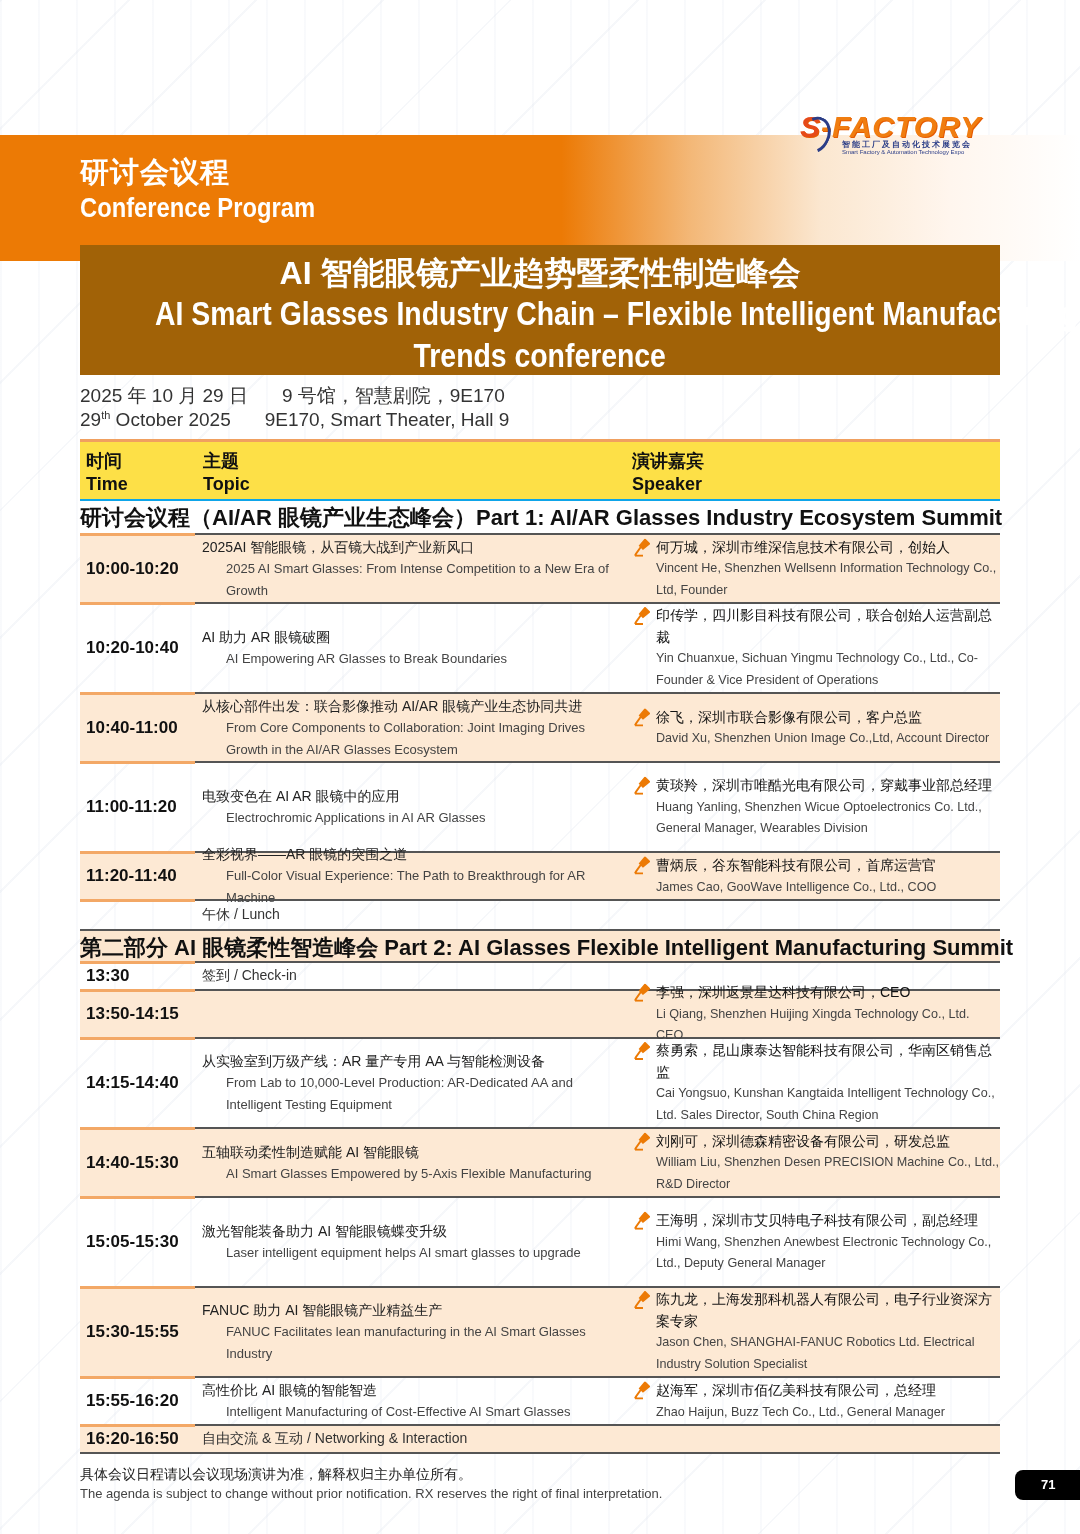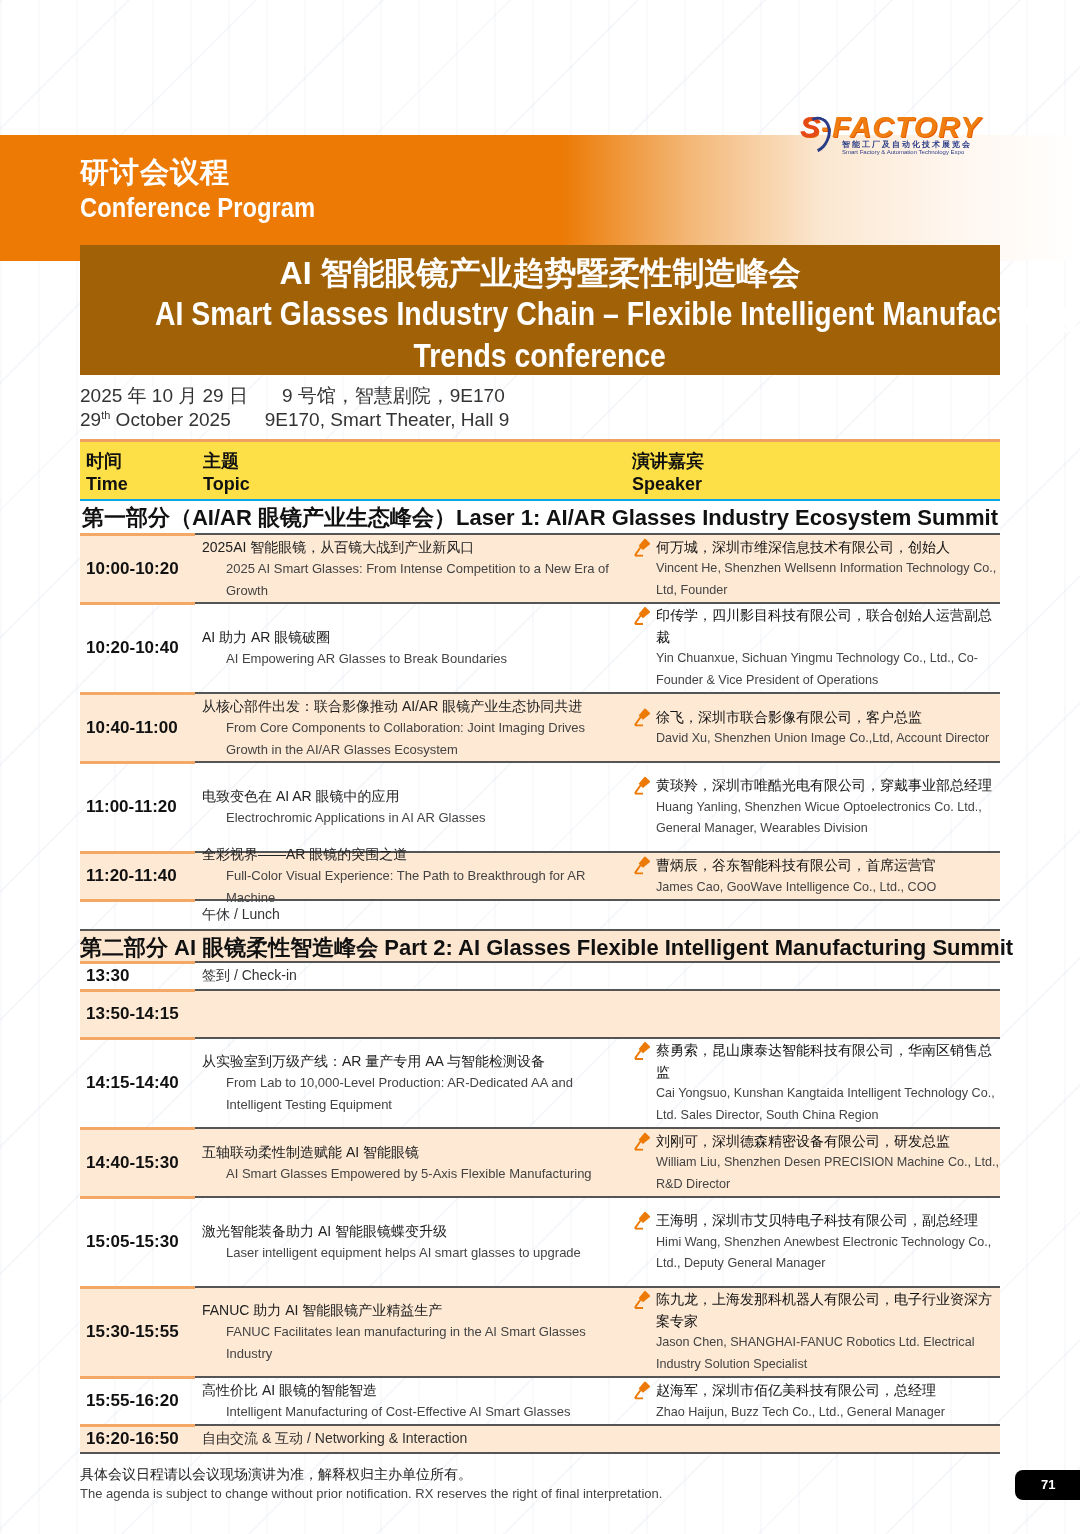--- a/index.html
+++ b/index.html
@@ -162,21 +162,21 @@
     <div class="c" style="left:123px">
         <div>主题</div>
         <div>Topic</div>
       </div>
     <div class="c" style="left:552px">
         <div>演讲嘉宾</div>
         <div>Speaker</div>
       </div>
   </div>
 
-  <div class="part p1">第一部分（AI/AR 眼镜产业生态峰会）Laser 1: AI/AR Glasses Industry Ecosystem Summit</div>
+  <div class="part p1">研讨会议程（AI/AR 眼镜产业生态峰会）Part 1: AI/AR Glasses Industry Ecosystem Summit</div>
 
   <div class="row shade" style="height:69px">
     <div class="time">10:00-10:20</div>
     <div class="topic">
         <div class="zh">2025AI 智能眼镜，从百镜大战到产业新风口</div>
         <div class="en">2025 AI Smart Glasses: From Intense Competition to a New Era of Growth</div>
       </div>
     <div class="spk">
       <svg class="mic" viewBox="0 0 16 18">
           <path d="M11 1 l4 4 -6 5 -3 -3z M7 8 L2 15 L1 17 M1 17 H9" fill="#ec7a05" stroke="#ec7a05" stroke-width="2"></path>
@@ -247,20 +247,27 @@
 
   <div class="part p2">第二部分 AI 眼镜柔性智造峰会 Part 2: AI Glasses Flexible Intelligent Manufacturing Summit</div>
 
   <div class="row" style="height:28px; border-bottom:2px solid #555">
     <div class="time">13:30</div>
     <div class="simple">签到 / Check-in</div>
   </div>
 
   <div class="row shade" style="height:48px">
     <div class="time">13:50-14:15</div>
+    <div class="spk">
+      <svg class="mic" viewBox="0 0 16 18">
+          <path d="M11 1 l4 4 -6 5 -3 -3z M7 8 L2 15 L1 17 M1 17 H9" fill="#ec7a05" stroke="#ec7a05" stroke-width="2"></path>
+        </svg>
+      <div class="zh">李强，深圳返景星达科技有限公司，CEO</div>
+        <div class="en">Li Qiang, Shenzhen Huijing Xingda Technology Co., Ltd. CEO</div>
+    </div>
   </div>
   <div class="row" style="height:90px">
     <div class="time">14:15-14:40</div>
     <div class="topic">
         <div class="zh">从实验室到万级产线：AR 量产专用 AA 与智能检测设备</div>
         <div class="en">From Lab to 10,000-Level Production: AR-Dedicated AA and Intelligent Testing Equipment</div>
       </div>
     <div class="spk">
       <svg class="mic" viewBox="0 0 16 18">
           <path d="M11 1 l4 4 -6 5 -3 -3z M7 8 L2 15 L1 17 M1 17 H9" fill="#ec7a05" stroke="#ec7a05" stroke-width="2"></path>

